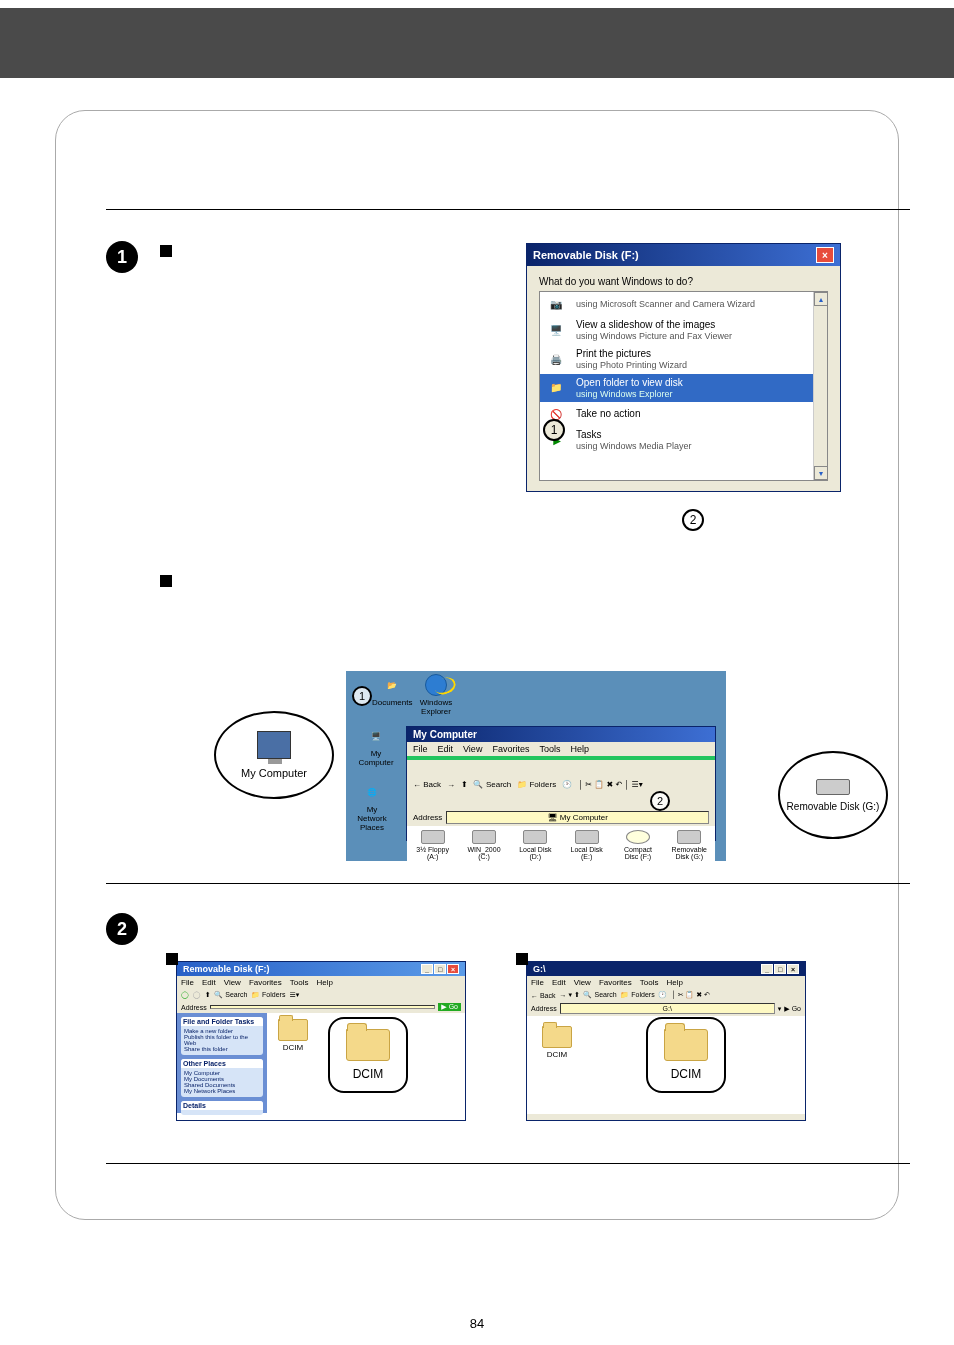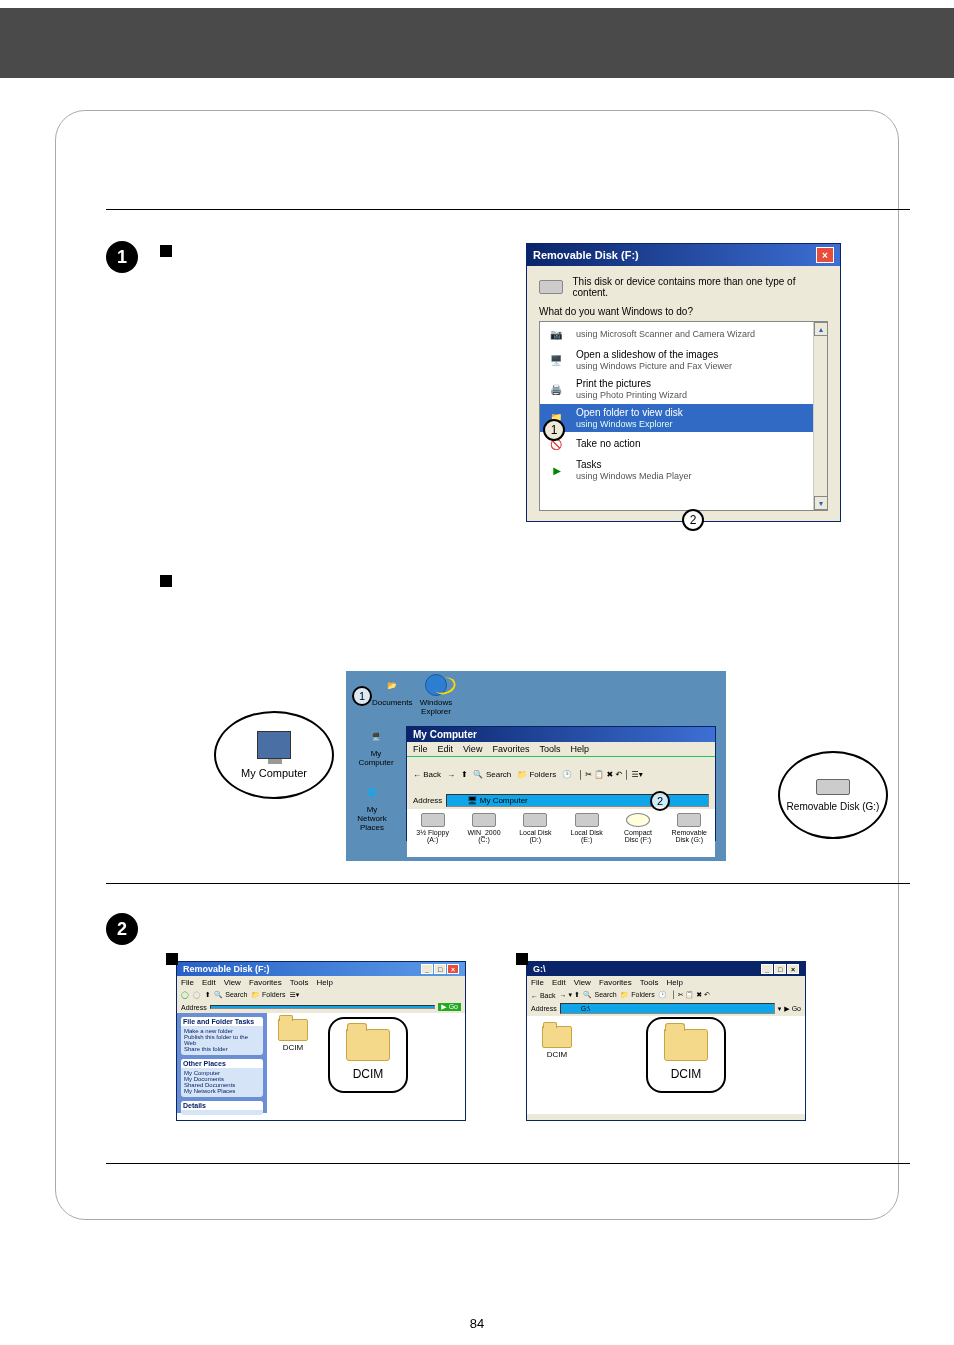--- a/index.html
+++ b/index.html
@@ -34,23 +34,23 @@
   .comp-icon::after { content: ""; position: absolute; bottom: -6px; left: 10px; width: 14px; height: 5px; background: #999; }
   .mycomp-label { font-size: 11px; margin-top: 8px; }
   .removable-callout { position: absolute; top: 640px; right: 10px; width: 110px; height: 88px; border: 2px solid #000; border-radius: 50%; background: #fff; display: flex; flex-direction: column; align-items: center; justify-content: center; }
   .drive-icon { width: 34px; height: 16px; background: #ccc; border: 1px solid #666; border-radius: 2px; }
   .desktop-bg { position: absolute; top: 560px; left: 290px; width: 380px; height: 190px; background: #5b8fb9; }
   .desktop-icon { position: absolute; width: 40px; text-align: center; font-size: 8px; color: #000; }
   .desktop-icon .ic { width: 26px; height: 22px; margin: 0 auto 2px; display: flex; align-items: center; justify-content: center; }
   .explorer-win { position: absolute; top: 615px; left: 350px; width: 310px; height: 115px; background: #ece9d8; border: 1px solid #0a246a; }
   .exp-title { background: linear-gradient(to right, #0a246a, #3d6fd4); color: #fff; font-size: 10px; padding: 2px 6px; font-weight: bold; }
   .exp-menubar { font-size: 9px; padding: 2px 6px; background: #ece9d8; display: flex; gap: 10px; }
-  .exp-toolbar { font-size: 8px; padding: 13px 6px; background: #ece9d8; border-top: 1px solid #22c55e; display: flex; gap: 6px; align-items: center; }
+  .exp-toolbar { font-size: 8px; padding: 20px 6px; background: #ece9d8; border-top: 4px solid #22c55e; display: flex; gap: 6px; align-items: center; }
   .exp-addr { font-size: 8px; padding: 2px 6px; background: #ece9d8; display: flex; align-items: center; gap: 4px; }
-  .exp-addr-box { background: #0ea5e9; border: 1px inset #888; padding: 1px 20px; flex: 1; }
+  .exp-addr-box { background: #fef9c3; border: 1px inset #888; padding: 1px 8px; flex: 1; text-align: center; }
   .exp-content { background: #fff; height: 48px; display: flex; gap: 12px; padding: 4px 6px; }
   .drive-item { width: 40px; text-align: center; font-size: 7px; }
   .drive-item .di { width: 24px; height: 14px; background: #ccc; border: 1px solid #888; margin: 0 auto 2px; border-radius: 2px; }
   .circled-desk-1 { position: absolute; top: 575px; left: 296px; width: 20px; height: 20px; border: 2px solid #000; border-radius: 50%; display: flex; align-items: center; justify-content: center; font-size: 11px; background: rgba(255,255,255,0.8); }
   .circled-desk-2 { position: absolute; top: 680px; left: 594px; width: 20px; height: 20px; border: 2px solid #000; border-radius: 50%; display: flex; align-items: center; justify-content: center; font-size: 11px; background: rgba(255,255,255,0.8); }
   .dcim-row { position: absolute; top: 850px; left: 120px; width: 680px; display: flex; gap: 60px; }
   .dcim-col { position: relative; }
   .dcim-win { width: 290px; height: 160px; background: #ece9d8; border: 1px solid #0a246a; }
   .dcim-win-xp { background: #fff; }
   .dcim-title-xp { background: linear-gradient(to right, #2860c7, #5b9be8); color: #fff; font-size: 9px; padding: 2px 6px; font-weight: bold; display: flex; justify-content: space-between; }
@@ -96,37 +96,33 @@
   <div style="position:absolute; top:460px; left:104px;">
     <div class="bullet"></div>
   </div>
 
   <div class="dialog">
     <div class="dialog-title">
       <span>Removable Disk (F:)</span>
       <span class="dialog-close">×</span>
     </div>
     <div class="dialog-body">
-      <div class="dialog-msg">
-        <div class="disk-icon-sm"></div>
-        <span>This disk or device contains more than one type of content.</span>
-      </div>
       <div style="margin-bottom:4px;">What do you want Windows to do?</div>
       <div class="dialog-list">
         <div class="dialog-list-inner">
           <div class="list-item">
             <div class="list-icon">📷</div>
             <div class="list-text">
                 <div class="list-sub">using Microsoft Scanner and Camera Wizard</div>
               </div>
           </div>
           <div class="list-item">
             <div class="list-icon">🖥️</div>
             <div class="list-text">
-                <div>Open a slideshow of the images</div>
+                <div>View a slideshow of the images</div>
                 <div class="list-sub">using Windows Picture and Fax Viewer</div>
               </div>
           </div>
           <div class="list-item">
             <div class="list-icon">🖨️</div>
             <div class="list-text">
                 <div>Print the pictures</div>
                 <div class="list-sub">using Photo Printing Wizard</div>
               </div>
           </div>

